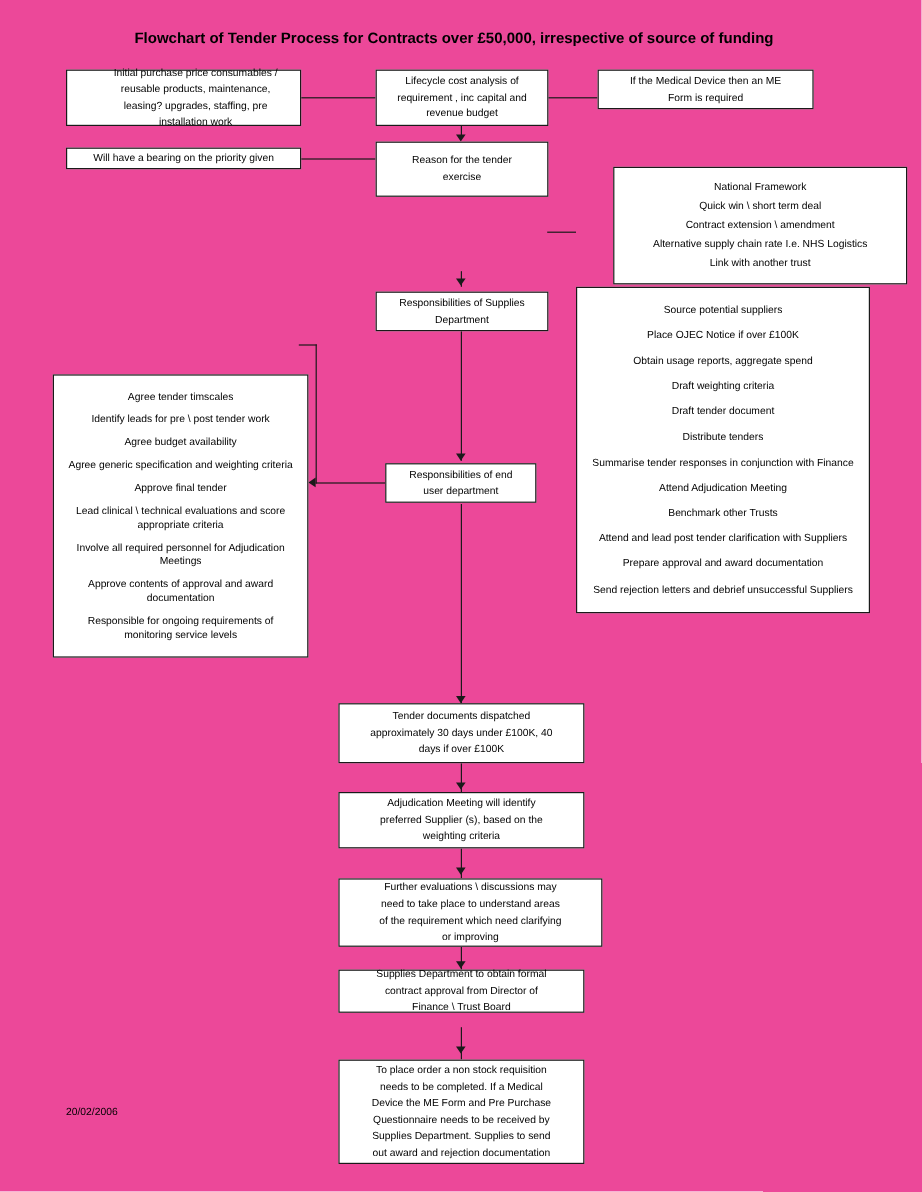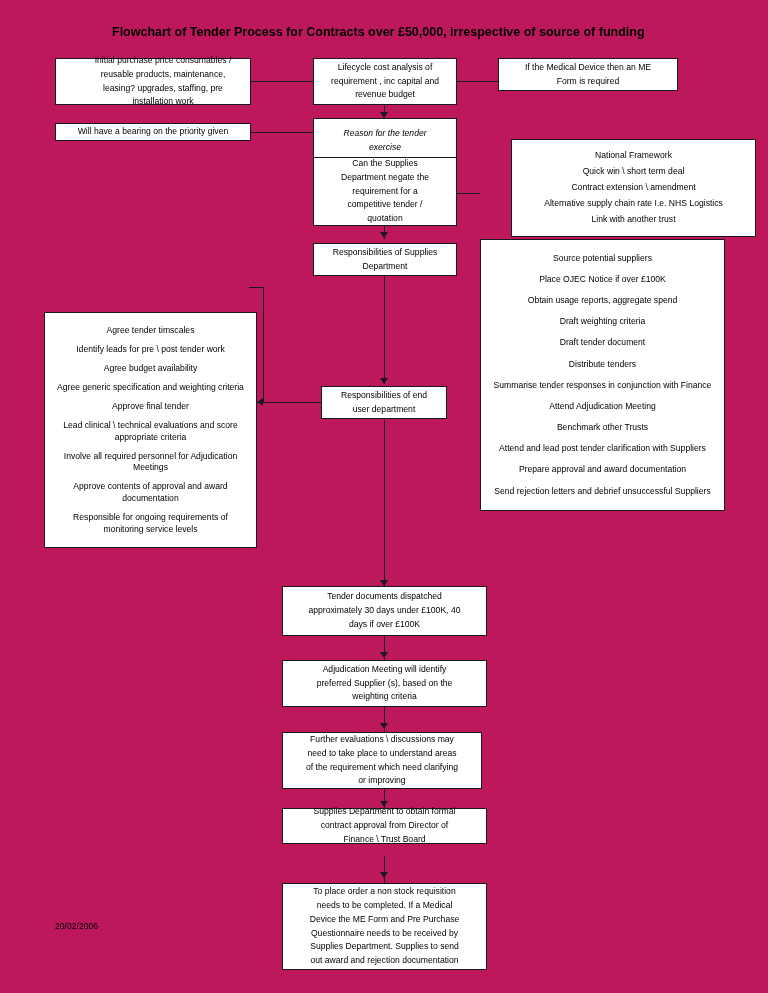--- a/index.html
+++ b/index.html
@@ -8,21 +8,21 @@
     background: #ffffff;
   }
   body {
     font-family: "Liberation Sans", sans-serif;
     color: #000000;
   }
   #page {
     position: relative;
     width: 768px;
     height: 993px;
-    background: #be185d;
+    background: #ec4899;
     overflow: hidden;
   }
   .title {
     position: absolute;
     left: 112px;
     top: 24px;
     width: 545px;
     font-size: 12.5px;
     font-weight: bold;
     line-height: 1.32;
@@ -161,36 +161,27 @@
     </span>
   </div>
 
   <div class="node" style="left:498px; top:58px; width:180px; height:33px;">
     <span class="txt">
       <span class="ln">If the Medical Device then an ME</span>
       <span class="ln">Form is required</span>
     </span>
   </div>
 
-  <div class="node" style="left:313px; top:118px; width:144px; height:46px;font-style:italic;">
+  <div class="node" style="left:313px; top:118px; width:144px; height:46px;">
     <span class="txt">
       <span class="ln">Reason for the tender</span>
       <span class="ln">exercise</span>
     </span>
   </div>
 
-  <div class="node" style="left:313px; top:157px; width:144px; height:69px;">
-    <span class="txt">
-      <span class="ln">Can the Supplies</span>
-      <span class="ln">Department negate the</span>
-      <span class="ln">requirement for a</span>
-      <span class="ln">competitive tender /</span>
-      <span class="ln">quotation</span>
-    </span>
-  </div>
 
   <div class="node" style="left:313px; top:243px; width:144px; height:33px;">
     <span class="txt">
       <span class="ln">Responsibilities of Supplies</span>
       <span class="ln">Department</span>
     </span>
   </div>
 
   <div class="node" style="left:321px; top:386px; width:126px; height:33px;">
     <span class="txt">
@@ -243,21 +234,21 @@
   </div>
 
   <div class="node" style="left:282px; top:660px; width:205px; height:47px;">
     <span class="txt">
       <span class="ln">Adjudication Meeting will identify</span>
       <span class="ln">preferred Supplier (s), based on the</span>
       <span class="ln">weighting criteria</span>
     </span>
   </div>
 
-  <div class="node" style="left:282px; top:732px; width:200px; height:57px;">
+  <div class="node" style="left:282px; top:732px; width:220px; height:57px;">
     <span class="txt">
       <span class="ln">Further evaluations  \ discussions may</span>
       <span class="ln">need to take place to understand areas</span>
       <span class="ln">of the requirement which need clarifying</span>
       <span class="ln">or improving</span>
     </span>
   </div>
 
   <div class="node" style="left:282px; top:808px; width:205px; height:36px;">
     <span class="txt">

